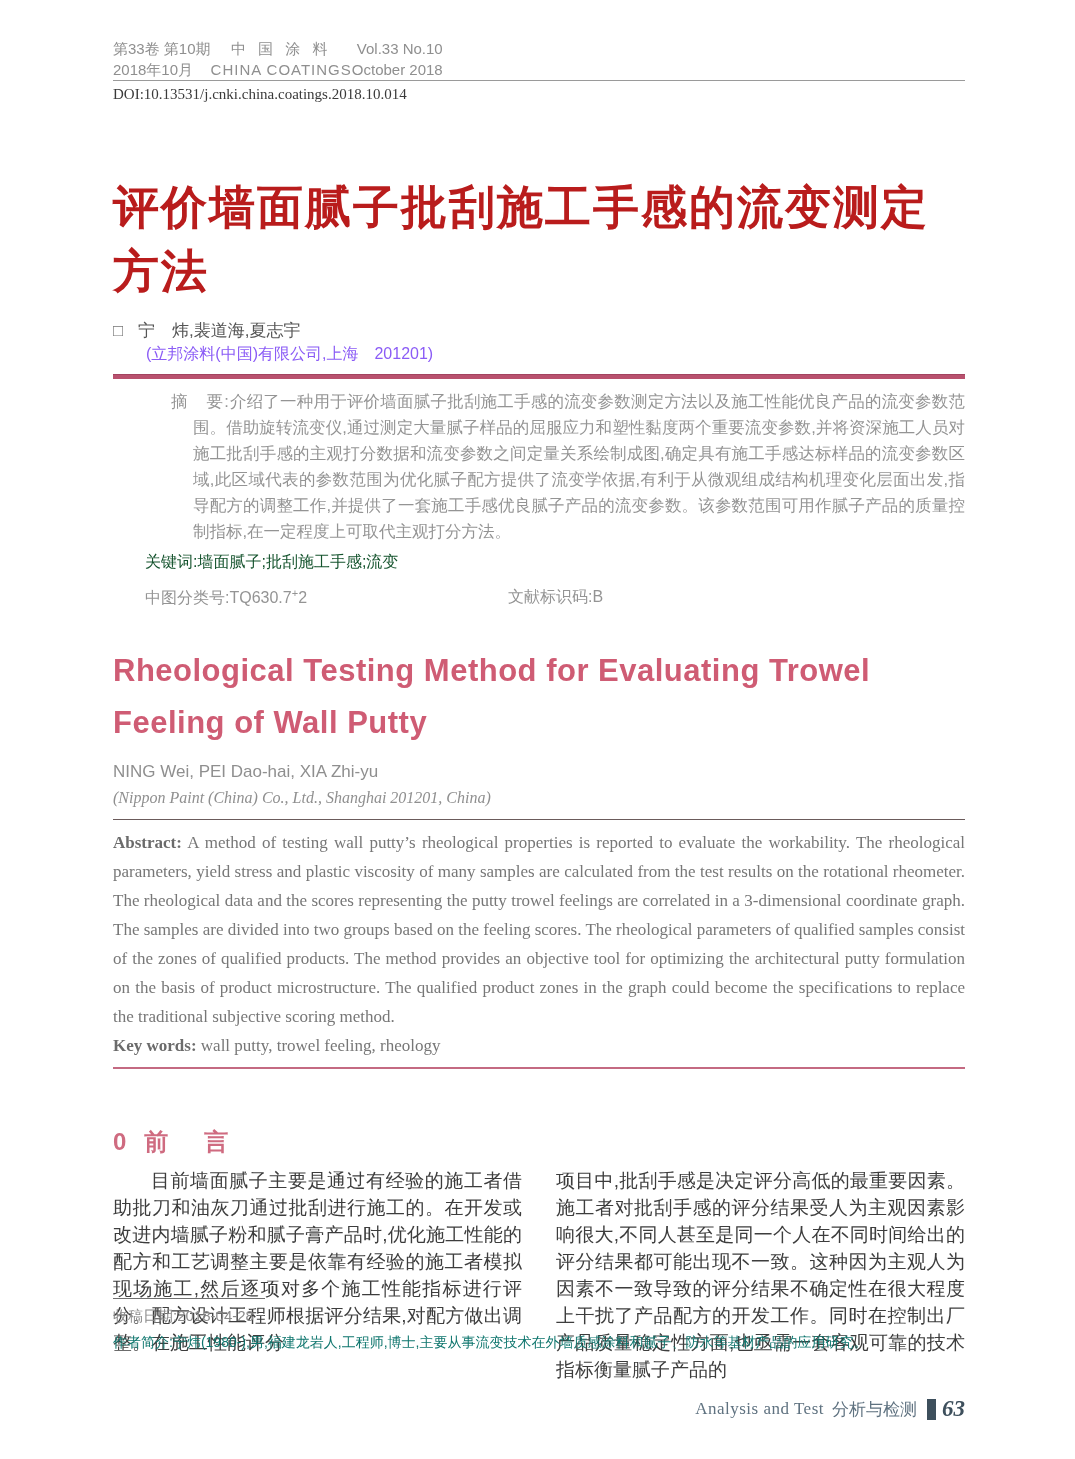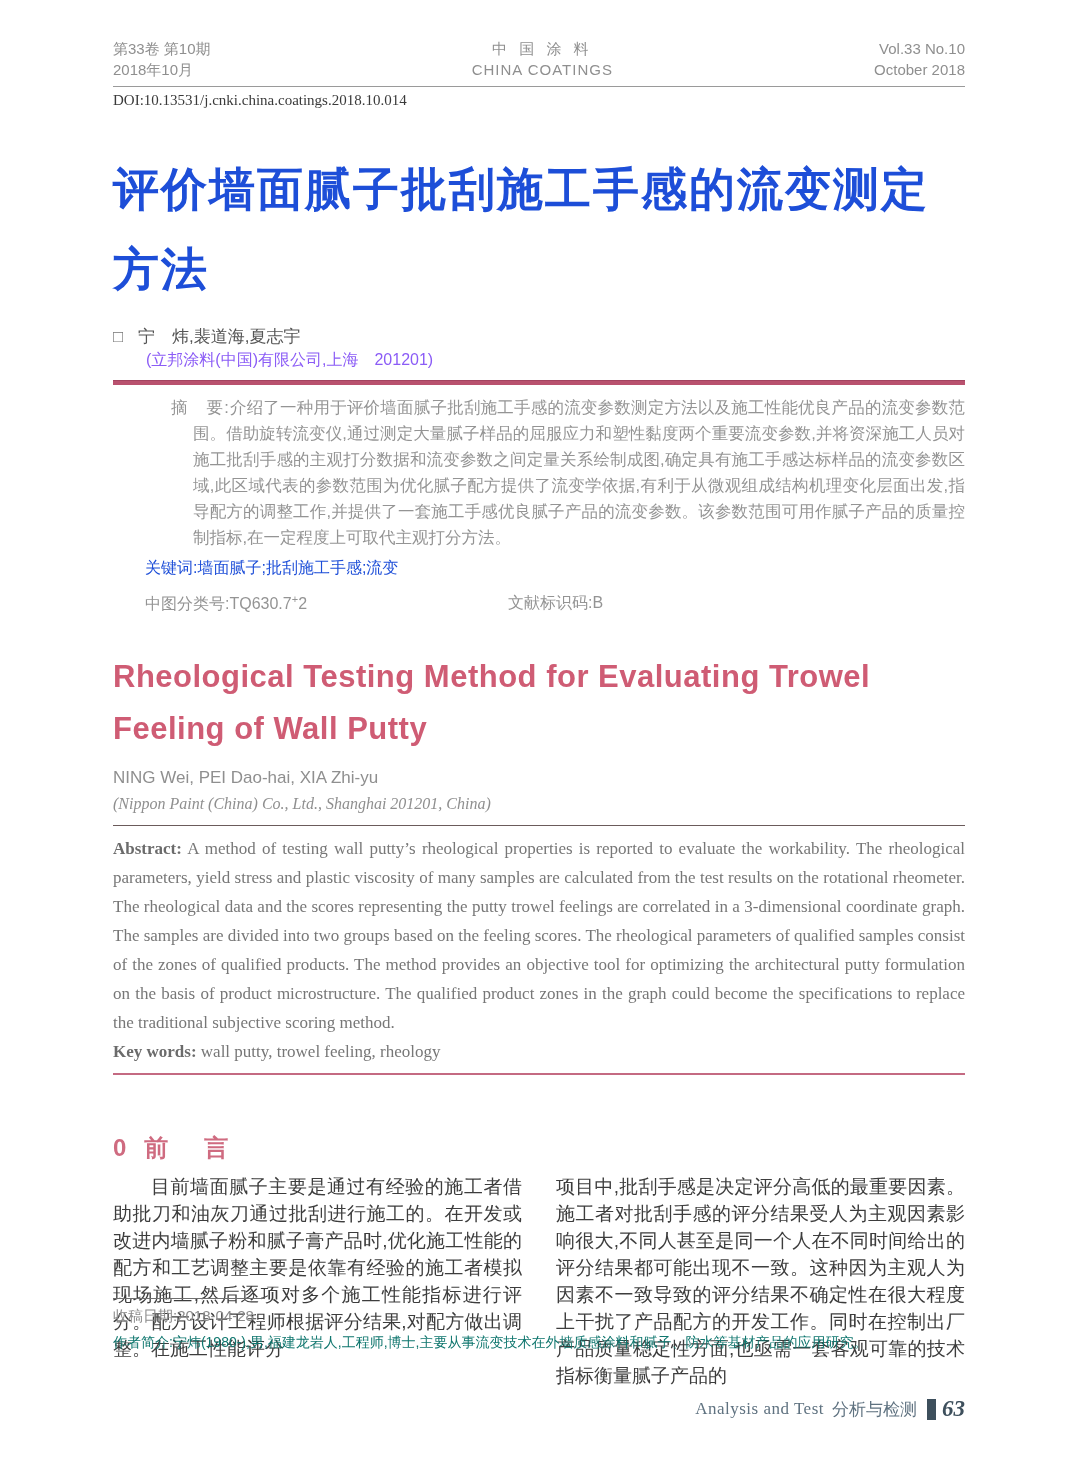--- a/index.html
+++ b/index.html
@@ -12,47 +12,46 @@
     background: #ffffff;
     font-family: "Liberation Sans", sans-serif;
     color: #3d3d3d;
     overflow: hidden;
   }
   .content { padding: 38px 110px 0 113px; }
 
   
   .jheader {
     display: flex;
-    justify-content: space-between;
     align-items: flex-start;
     border-bottom: 1px solid #9a9a9a;
-    padding-bottom: 6px;
+    padding-bottom: 0;
     color: #8f8f8f;
     font-size: 15px;
     line-height: 21px;
   }
   .jheader .col-c { text-align: center; }
   .jheader .col-r { text-align: right; }
   .jtitle-cn { letter-spacing: 4px; }
   .jtitle-en { letter-spacing: 1px; }
   .doi {
     margin-top: 5px;
     font-family: "Liberation Serif", serif;
     font-size: 15px;
     color: #3a3a3a;
   }
 
   
   .title-cn {
-    margin-top: 40px;
+    margin-top: 72px;
     font-size: 46px;
     font-weight: bold;
-    line-height: 80px;
+    line-height: 64px;
     letter-spacing: 2px;
-    color: #1d4ed8;
+    color: #b91c1c;
   }
 
   
   .authors-cn {
     margin-top: 16px;
     font-size: 17px;
     line-height: 23px;
     color: #555555;
   }
   .authors-cn .marker { margin-right: 10px; color: #777777; }
@@ -79,21 +78,21 @@
     line-height: 26px;
     text-align: justify;
     color: #949494;
   }
   .abstract-cn .label { letter-spacing: 1px; margin-left: 26px; }
   .keywords-cn {
     margin-top: 6px;
     margin-left: 32px;
     font-size: 16px;
     line-height: 24px;
-    color: #1d4ed8;
+    color: #14532d;
   }
   .class-row {
     margin-top: 13px;
     display: flex;
     font-size: 16px;
     color: #949494;
   }
   .class-row .c1 { margin-left: 32px; width: 353px; }
   .class-row .c2 { width: 225px; margin-left: 10px; }
   .class-row sup { font-size: 11px; }

